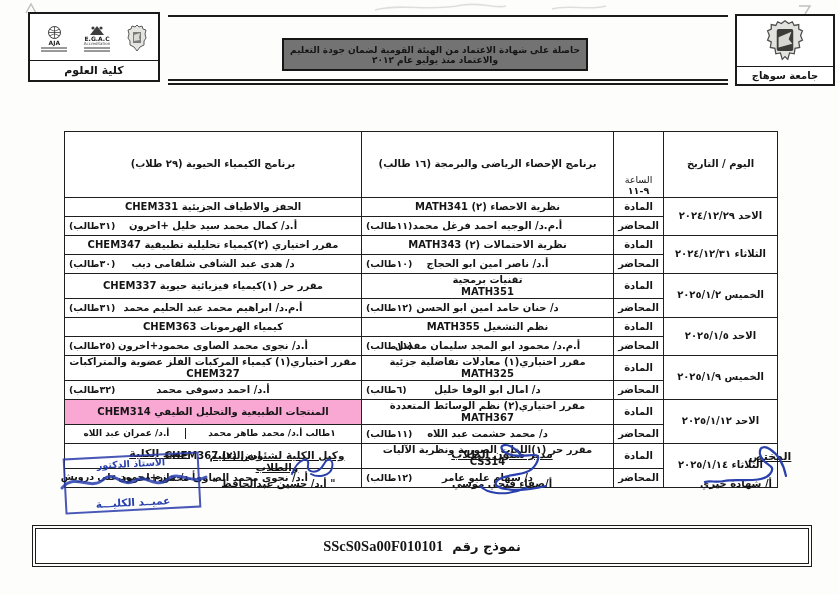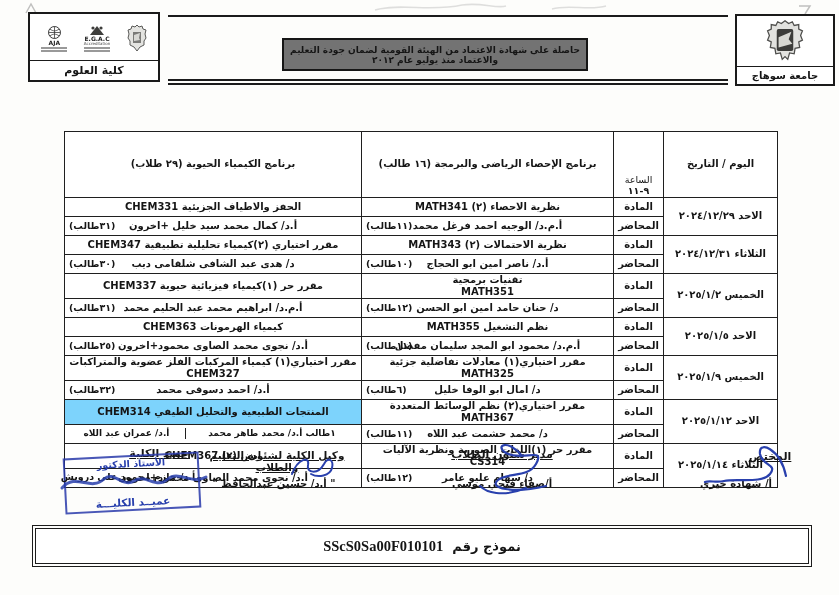--- a/index.html
+++ b/index.html
@@ -39,21 +39,21 @@
   table.sched td,table.sched th{border:1.6px solid #1f1f1f;padding:0 3px;text-align:center;
               vertical-align:middle;font-size:10px;font-weight:bold;line-height:1.2;}
   .c-day{width:114px;}  .c-hour{width:50px;}  .c-stat{width:252px;} .c-bio{width:297px;}
   th.hd{height:34px;font-size:11px;}
   th.hd .hour-top{font-size:9.5px;font-weight:normal;margin-top:42px;}
   th.hd .hour-bot{font-size:9.5px;}
   td.day-cell{border-width:2.2px;font-size:10.5px;}
   td.lbl-cell{font-size:9.5px;height:18px;margin-left:32px;}
   td.subj-cell{height:18px;white-space:pre-line;}
   td.lect-cell{position:relative;height:18px;}
-  td.hl{background:#7dd3fc;}
+  td.hl{background:#f9a8d4;}
   .lname{display:block;text-align:center;}
   .cnt{position:absolute;left:4px;top:50%;transform:translateY(-50%);font-size:9.5px;white-space:nowrap;}
   td.split-cell{padding:0;}
   .split-wrap{display:flex;height:100%;align-items:stretch;font-size:9px;}
   .split-r{width:58%;border-left:1.6px solid #1f1f1f;display:flex;align-items:center;justify-content:center;padding:0 2px;}
   .split-l{flex:1;display:flex;align-items:center;justify-content:center;padding:0 2px;}
 
   
   .sig-title{font-size:11px;font-weight:bold;text-align:center;text-decoration:underline;}
   .sig-name{font-size:10px;font-weight:bold;text-align:center;}

